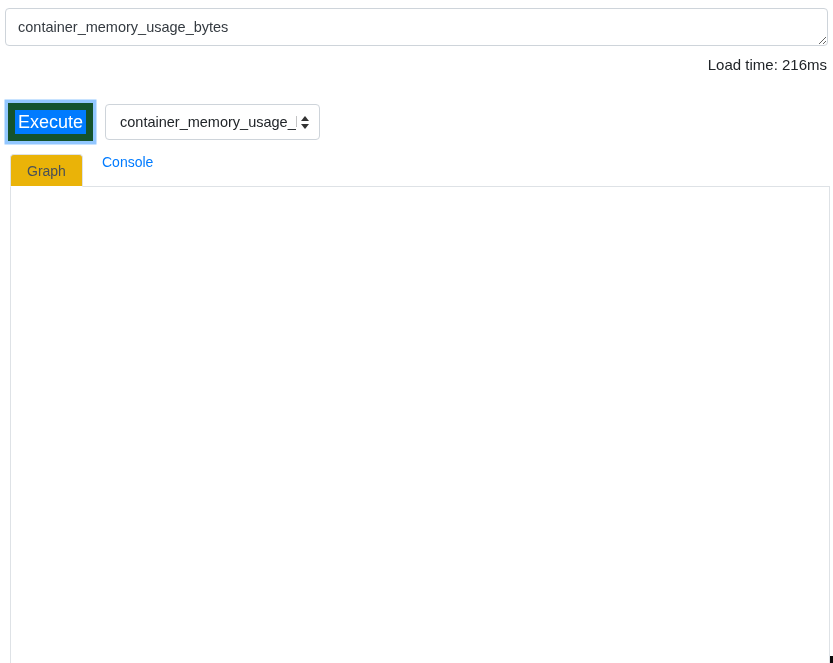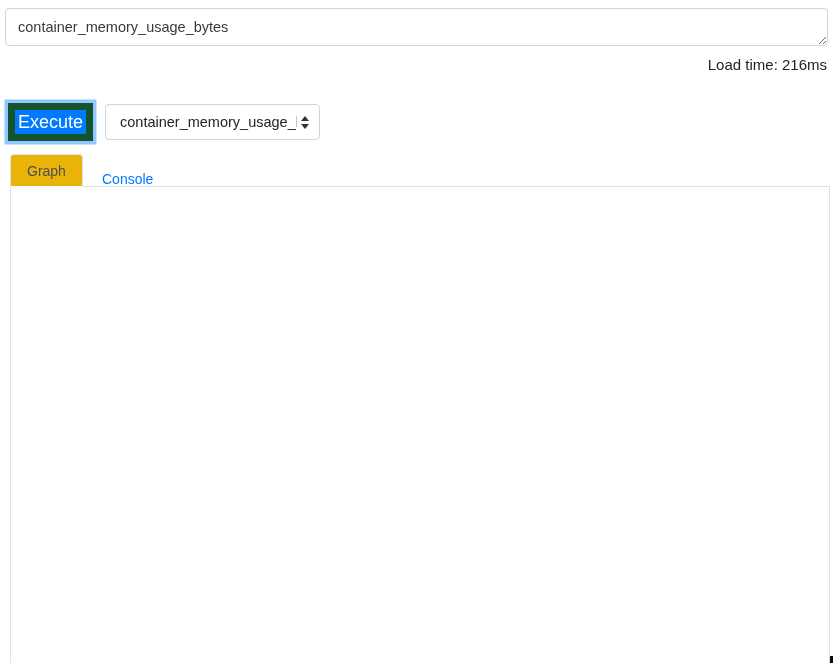--- a/index.html
+++ b/index.html
@@ -44,21 +44,21 @@
 
   
   .tab-graph {
     left:10px; top:154px; height:33px; padding:0 16px;
     display:flex; align-items:center;
     background:#eab308; border:1px solid #dee2e6; border-bottom:1px solid #fff;
     border-radius:4px 4px 0 0; color:#495057; z-index:3; cursor:default;
   }
   .tab-console {
     left:86px; top:154px; height:33px; padding:0 16px;
-    display:flex; align-items:flex-end; color:#007bff; cursor:pointer;
+    display:flex; align-items:flex-start; color:#007bff; cursor:pointer;
   }
 
   
   .panel {
     left:10px; top:186px; width:820px; height:477px;
     border:1px solid #dee2e6; border-bottom:none; background:#fff; z-index:1;
   }
 
   
   .ctl { position:absolute; height:38px; border:1px solid #ccc; background:#fbfcfd;

